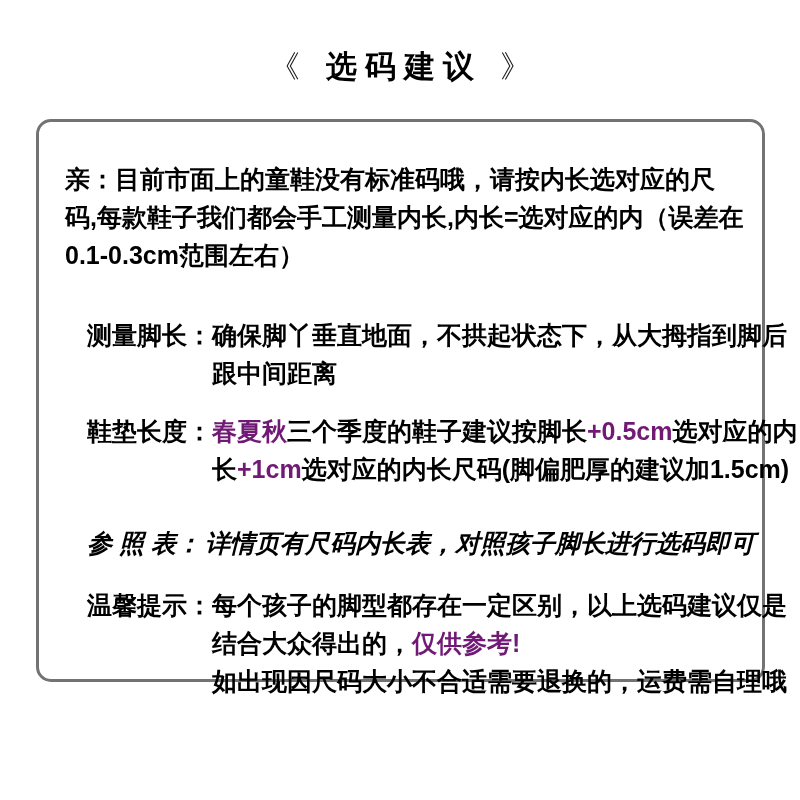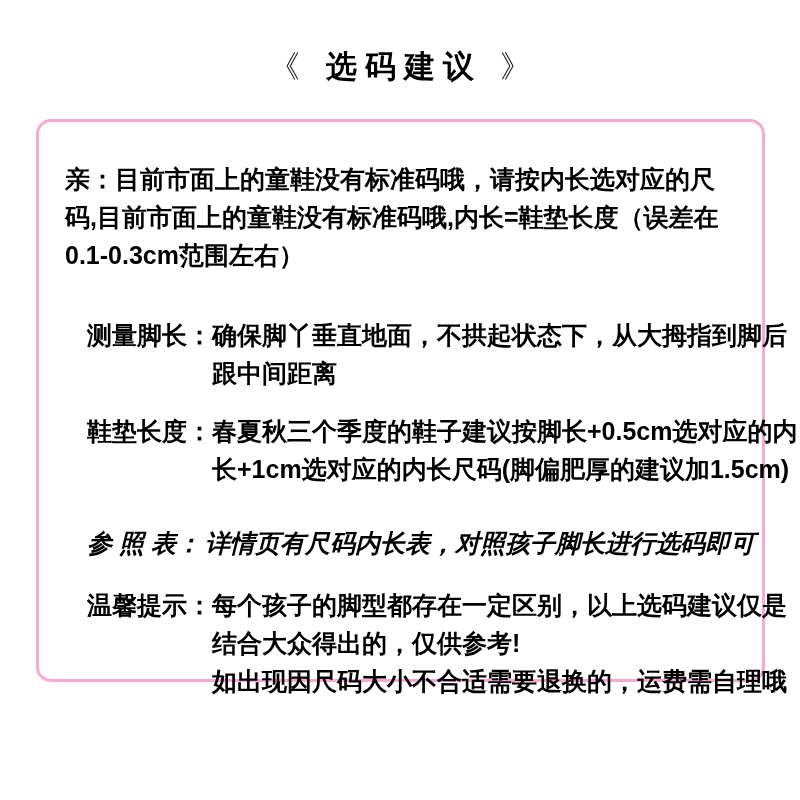--- a/index.html
+++ b/index.html
@@ -35,21 +35,21 @@
     letter-spacing: 8px;
     margin-right: -8px; 
     font-family: Liberation Serif, serif;
   }
   .guide-box {
     box-sizing: border-box;
     margin-left: 36px;
     margin-top: 33px;
     width: 729px;
     height: 563px;
-    border: 3px solid #f9a8d4;
+    border: 3px solid #737373;
     border-radius: 15px;
     padding: 38px 18px 0 26px;
     font-size: 25px;
     font-weight: 700;
   }
   .line {
     line-height: 38px;
     white-space: nowrap;
   }
   .section {
@@ -63,38 +63,38 @@
     margin-left: 22px;
   }
   .section-content {
     flex: 1 1 auto;
     min-width: 0;
   }
   .sec-measure   { margin-top: 42px; }
   .sec-advice    { margin-top: 20px; }
   .sec-reference { margin-top: 36px; font-style: italic; }
   .sec-tips      { margin-top: 24px; }
-  .red { color: #000000; }
+  .red { color: #701a75; }
 </style>
 </head>
 <body>
 
 <div class="page">
 
   <div class="title-row">
     <span class="title-bracket">《</span>
     <span class="title-text">选码建议</span>
     <span class="title-bracket">》</span>
   </div>
 
   <div class="guide-box">
 
     <div class="paragraph">
       <div class="line">亲：目前市面上的童鞋没有标准码哦，请按内长选对应的尺</div>
-      <div class="line">码,目前市面上的童鞋没有标准码哦,内长=鞋垫长度（误差在</div>
+      <div class="line">码,每款鞋子我们都会手工测量内长,内长=选对应的内（误差在</div>
       <div class="line">0.1-0.3cm范围左右）</div>
     </div>
 
     <div class="section sec-measure">
       <div class="section-label">测量脚长：</div>
       <div class="section-content">
         <div class="line">确保脚丫垂直地面，不拱起状态下，从大拇指到脚后</div>
         <div class="line">跟中间距离</div>
       </div>
     </div>

